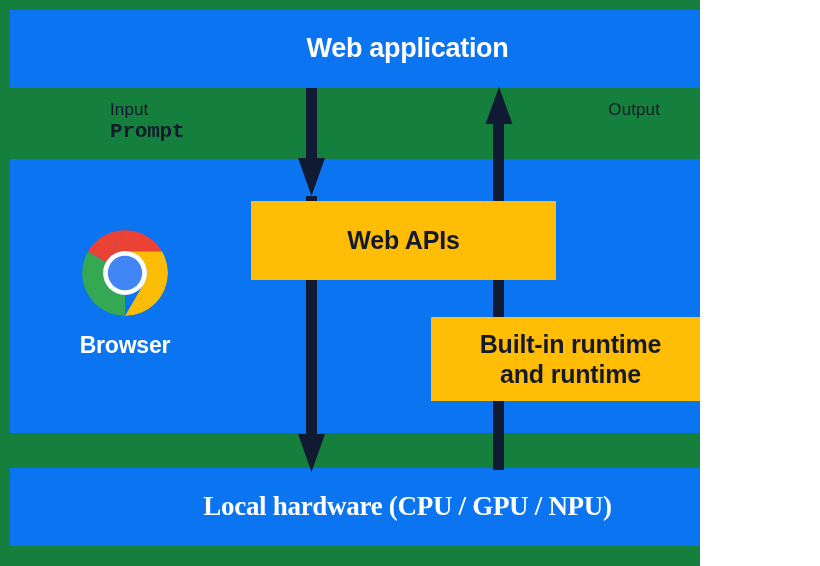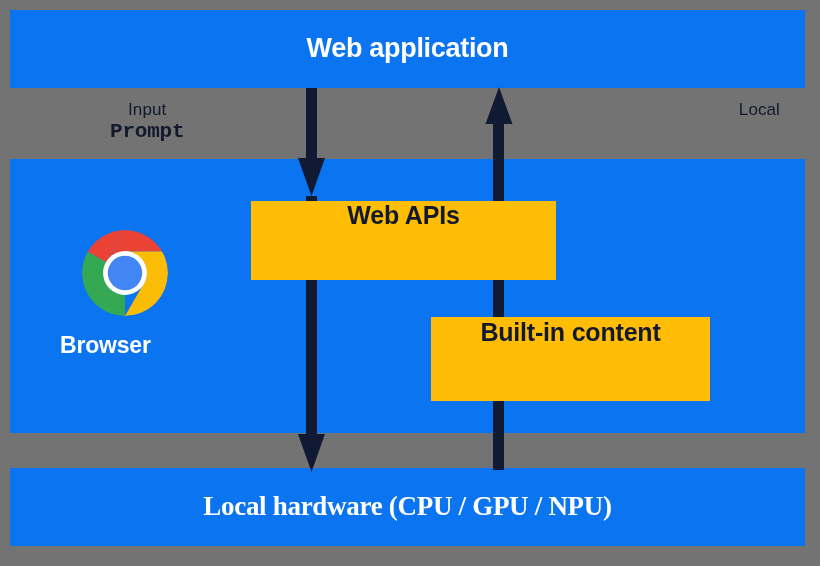--- a/index.html
+++ b/index.html
@@ -6,23 +6,23 @@
     margin: 0;
     padding: 0;
     background: #ffffff;
   }
   body {
     font-family: "Liberation Sans", sans-serif;
     -webkit-font-smoothing: antialiased;
   }
   #diagram {
     position: relative;
-    width: 820px;
+    width: 700px;
     height: 566px;
-    background: #737373;
+    background: #15803d;
     overflow: hidden;
   }
 
   
   .band {
     position: absolute;
     background: #0b74f0;
     left: 10px;
     width: 795px;
   }
@@ -80,35 +80,35 @@
     display: block;
     font-size: 21px;
     font-weight: bold;
     letter-spacing: -0.2px;
     white-space: nowrap;
     font-family: Liberation Mono, monospace;
   }
   #io-input {
     left: 110px;
     top: 100px;
-    text-align: center;
+    text-align: left;
   }
   #io-output {
     right: 40px;
     top: 100px;
     text-align: right;
   }
 
   
   #browser-block {
     position: absolute;
     left: 60px;
     top: 230px;
     width: 130px;
-    text-align: left;
+    text-align: center;
     z-index: 3;
   }
   #chrome-icon {
     display: block;
     margin: 0 auto;
     width: 86px;
     height: 86px;
   }
   #browser-label {
     display: block;
@@ -117,21 +117,21 @@
     font-size: 23px;
     font-weight: bold;
     letter-spacing: -0.2px;
   }
 
   
   .yellow-box {
     position: absolute;
     background: #ffbd06;
     display: flex;
-    align-items: flex-start;
+    align-items: center;
     justify-content: center;
     text-align: center;
     color: #141a2e;
     font-weight: bold;
     z-index: 4;
   }
   #box-web-apis {
     left: 251px;
     top: 201px;
     width: 305px;
@@ -179,21 +179,21 @@
       <rect x="493" y="121" width="11" height="349" fill="#111a33"></rect>
     </g>
   </svg>
 
   <div class="io-label" id="io-input">
     <span class="io-kind">Input</span>
     <span class="io-value">Prompt</span>
   </div>
 
   <div class="io-label" id="io-output">
-    <span class="io-kind">Local</span>
+    <span class="io-kind">Output</span>
   </div>
 
   <div id="browser-block">
     <svg id="chrome-icon" viewBox="0 0 100 100">
       <defs>
         <clipPath id="clip-circle">
             <circle cx="50" cy="50" r="50"></circle>
           </clipPath>
       </defs>
       <g clip-path="url(#clip-circle)">
@@ -212,17 +212,18 @@
     </svg>
     <span id="browser-label">Browser</span>
   </div>
 
   <div class="yellow-box" id="box-web-apis">
     <span class="box-label">Web APIs</span>
   </div>
 
   <div class="yellow-box" id="box-builtin-models">
     <span>
-      <span class="box-label">Built-in content</span>
+      <span class="box-label">Built-in runtime</span>
+      <span class="box-label">and runtime</span>
     </span>
   </div>
 
 </div>
 
 </body></html>

